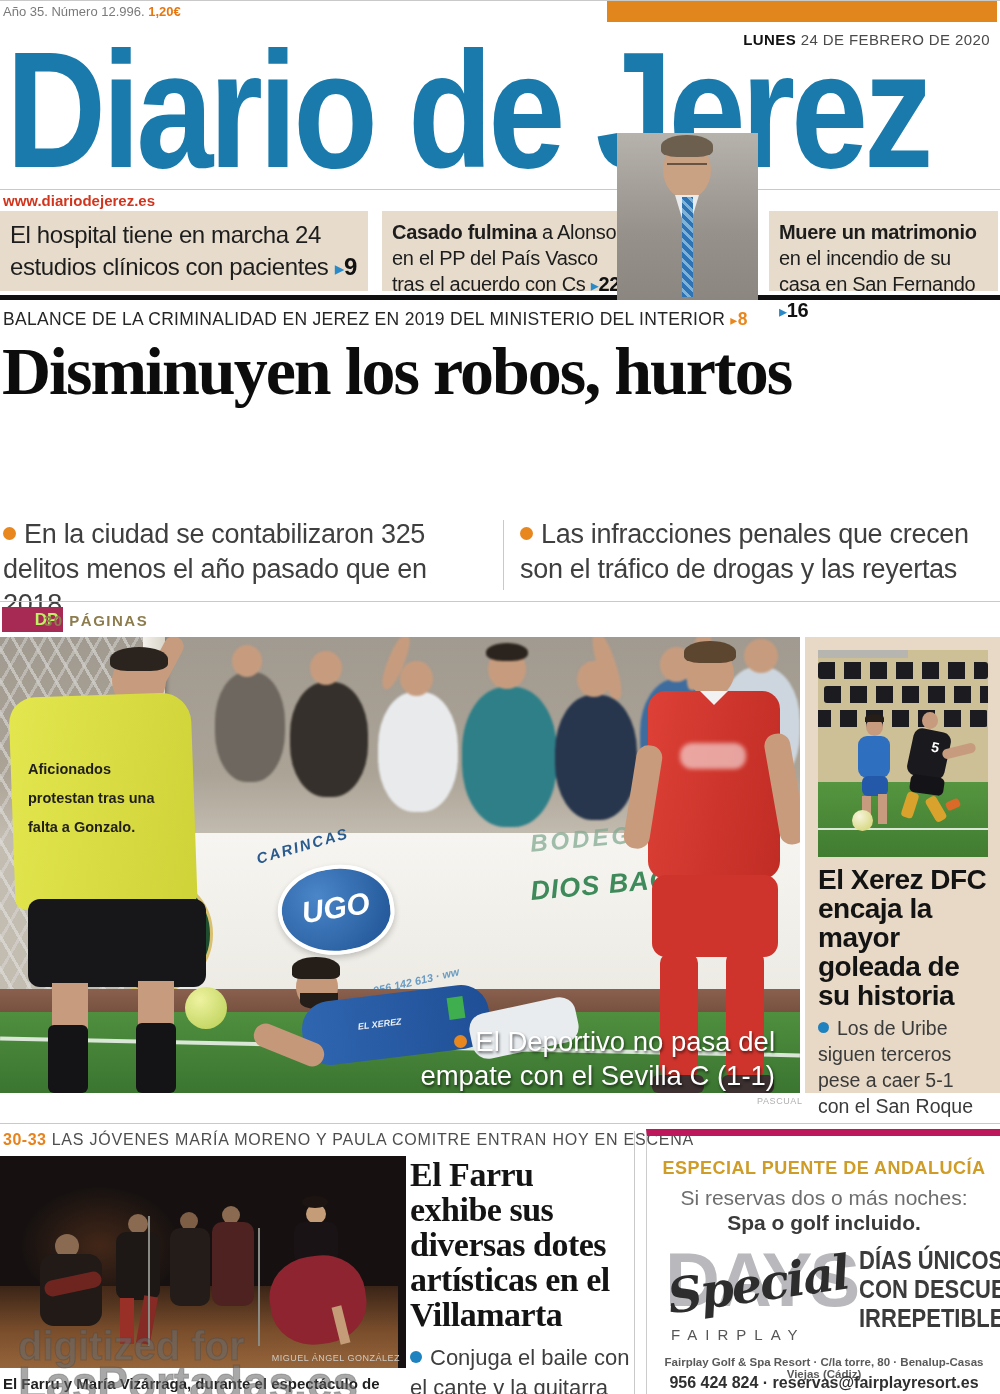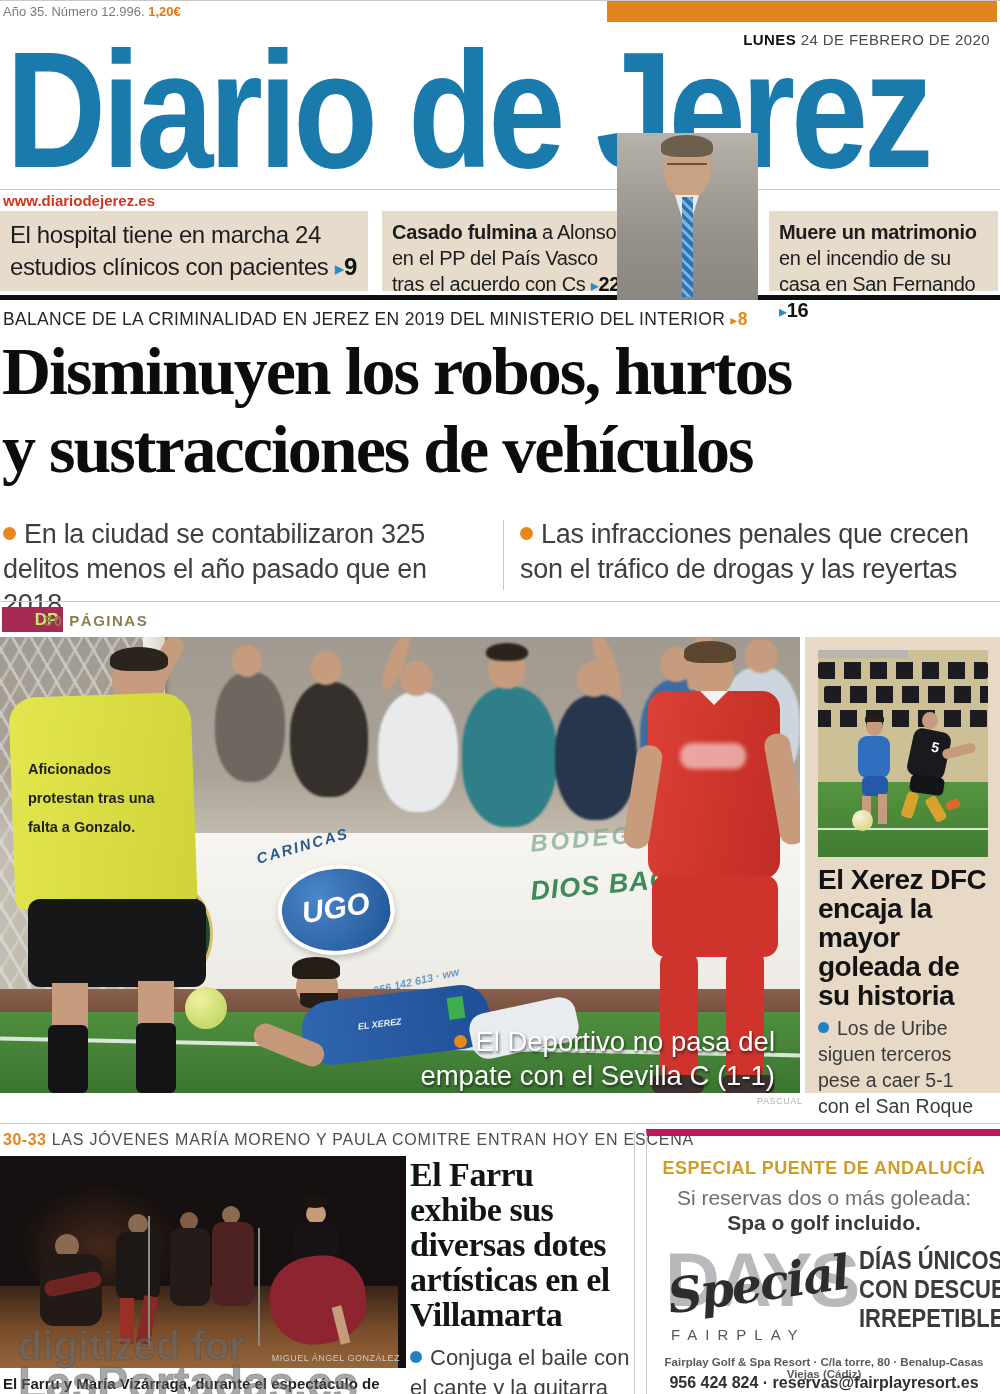--- a/index.html
+++ b/index.html
@@ -116,21 +116,20 @@
   <div class="abs teaser t-small" style="left:769px;top:211px;width:229px;height:80px;">
     <b>Muere un matrimonio</b><span> en el incendio de su casa en San Fernando </span><span class="pgarrow">▸</span><span class="pgnum">16</span>
   </div>
 
   <div class="abs" style="left:0;top:295px;width:1000px;height:5px;background:#101010;"></div>
 
   <div class="abs kicker" style="left:3px;top:309px;">
     <span>BALANCE DE LA CRIMINALIDAD EN JEREZ EN 2019 DEL MINISTERIO DEL INTERIOR </span><span class="oarrow">▸</span><span class="onum">8</span>
   </div>
   <div class="abs headline" style="left:2px;top:334px;">Disminuyen los robos, hurtos</div>
-  <div class="abs headline" style="left:2px;top:412px;">y sustracciones de vehículos</div>
 
   <div class="abs subdeck" style="left:3px;top:517px;width:480px;">
     <span class="dot dot-o"></span><span>En la ciudad se contabilizaron 325 delitos menos el año pasado que en 2018</span>
   </div>
   <div class="vline" style="left:503px;top:520px;height:70px;"></div>
   <div class="abs subdeck" style="left:520px;top:517px;width:468px;">
     <span class="dot dot-o"></span><span>Las infracciones penales que crecen son el tráfico de drogas y las reyertas</span>
   </div>
 
   <div class="rule" style="top:601px;"></div>
@@ -294,21 +293,21 @@
 
   <div class="abs c-headline" style="left:410px;top:1157px;width:222px;">El Farru exhibe sus diversas dotes artísticas en el Villamarta</div>
   <div class="abs c-bullet" style="left:410px;top:1343px;width:225px;">
     <span class="dot dot-b" style="width:12px;height:12px;"></span><span>Conjuga el baile con el cante y la guitarra</span>
   </div>
 
   <div class="vline" style="left:634px;top:1131px;height:263px;"></div>
 
   <div class="abs adbox" style="left:646px;top:1129px;width:354px;height:265px;">
     <div class="abs ad-title" style="left:0;top:22px;width:354px;">ESPECIAL PUENTE DE ANDALUCÍA</div>
-    <div class="abs ad-l1" style="left:0;top:50px;width:354px;">Si reservas dos o más goleada:</div>
+    <div class="abs ad-l1" style="left:0;top:50px;width:354px;">Si reservas dos o más noches:</div>
     <div class="abs ad-l2" style="left:0;top:75px;width:354px;">Spa o golf incluido.</div>
     <div class="abs" style="left:18px;top:102px;width:190px;height:106px;">
       <div class="abs ad-days" style="left:0;top:4px;">DAYS</div>
       <div class="abs ad-special" style="left:2px;top:18px;">Special</div>
       <div class="abs ad-fair" style="left:6px;top:88px;">FAIRPLAY</div>
     </div>
     <div class="abs ad-tag" style="left:212px;top:110px;">
       <div>DÍAS ÚNICOS</div>
       <div>CON DESCUENTOS</div>
       <div>IRREPETIBLES</div>

